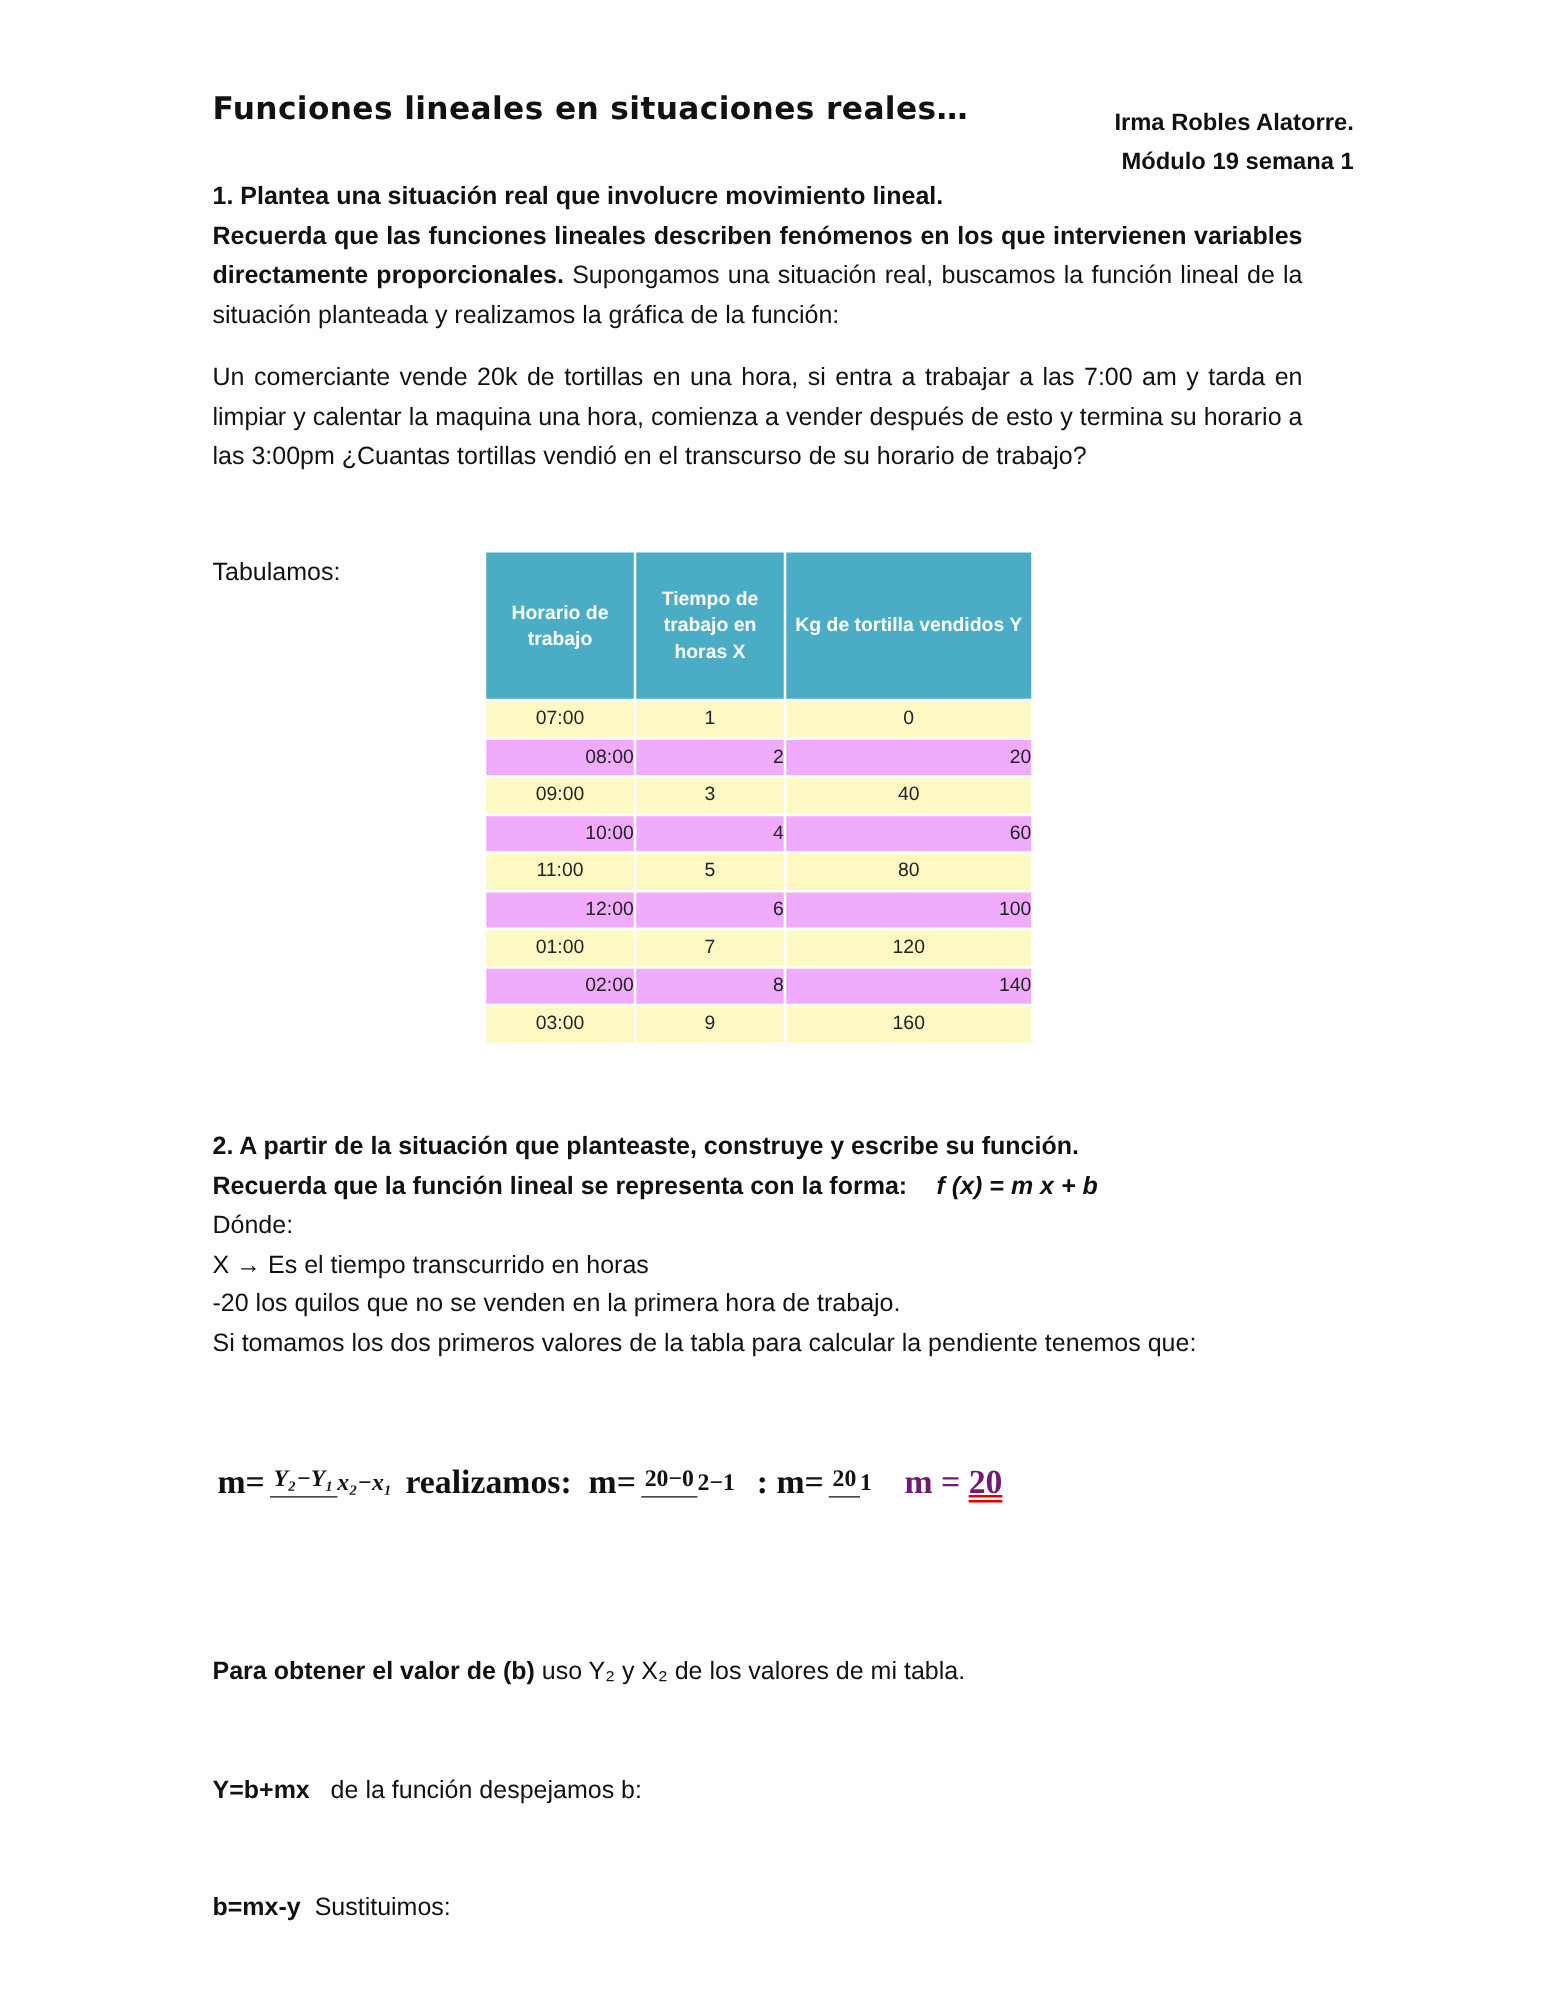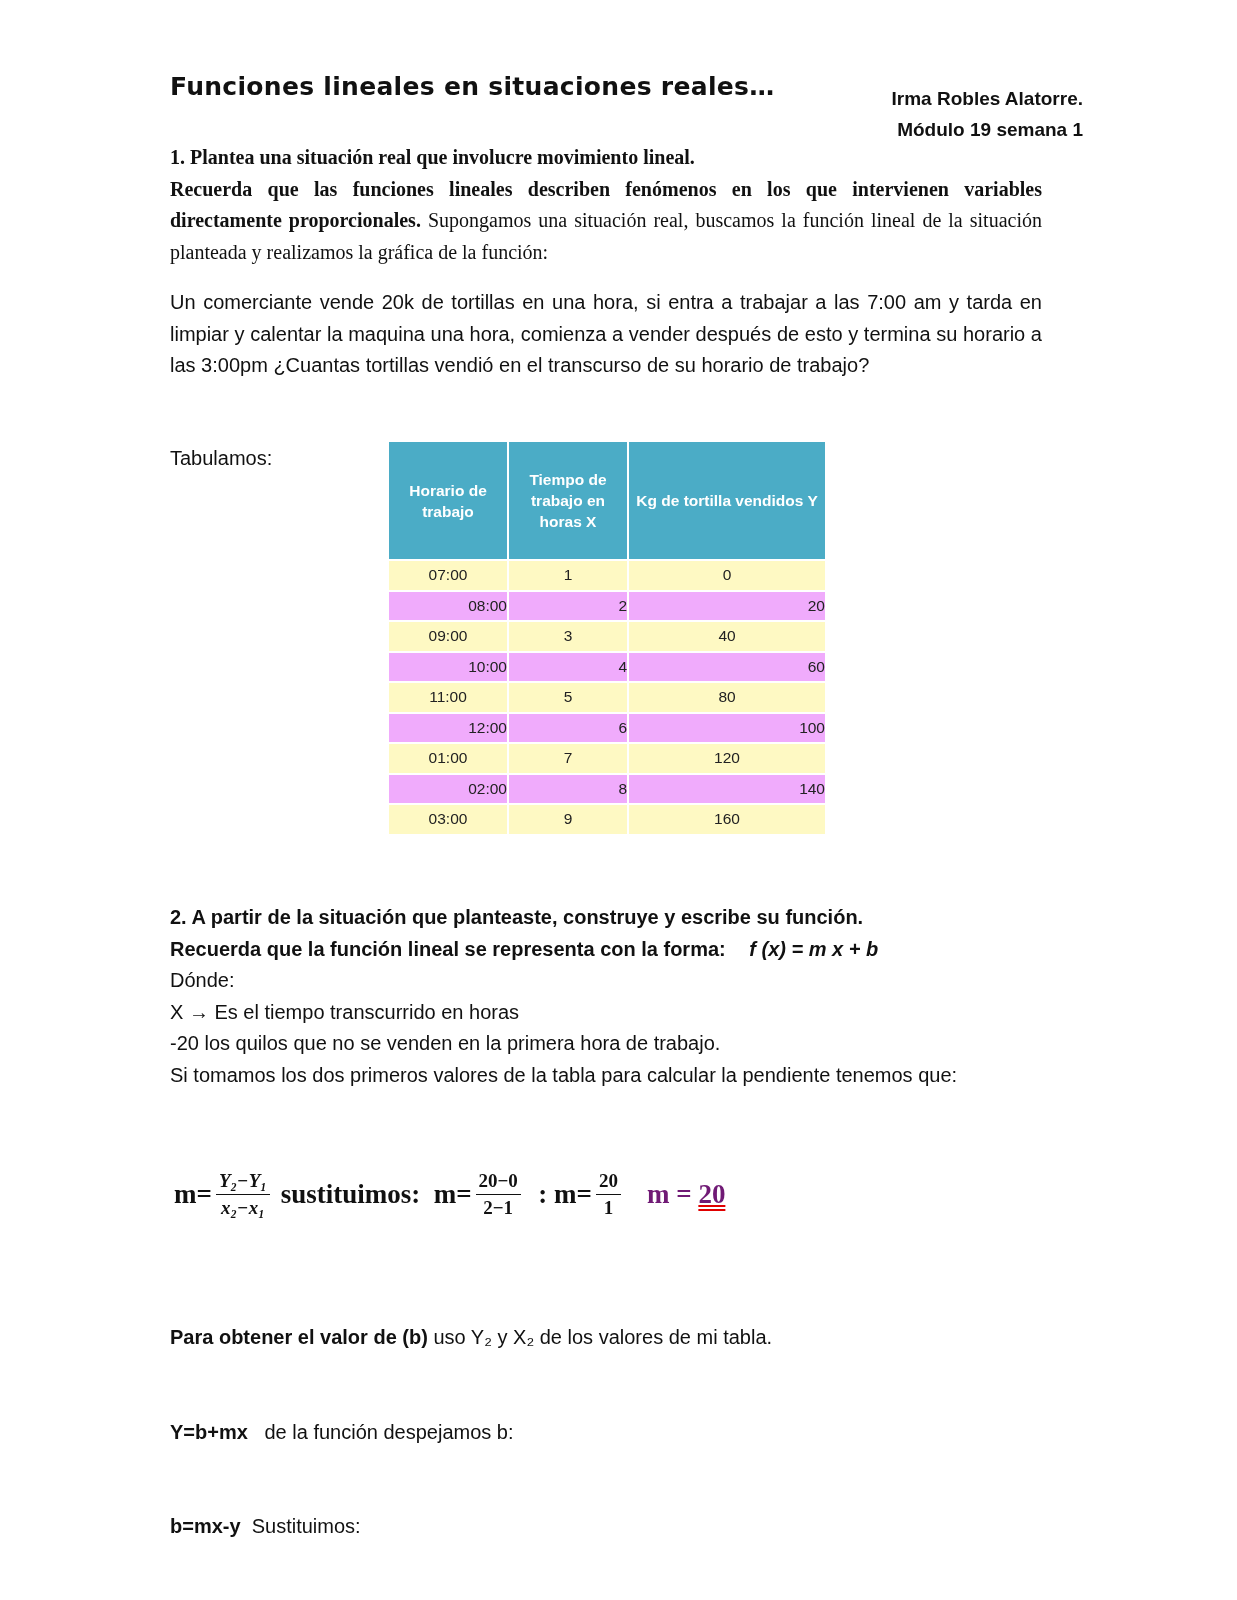--- a/index.html
+++ b/index.html
@@ -13,39 +13,39 @@
   .red { color: #e00000; font-weight: bold; }
   .it { font-style: italic; margin-left: 18px; }
   table.tab { position: absolute; left: 387px; top: 440px; border-collapse: collapse; font-family: "Liberation Sans", sans-serif; font-size: 15.5px; }
   table.tab th, table.tab td { border: 2px solid #ffffff; text-align: center; padding: 0; }
   table.tab th { background: #4bacc6; color: #ffffff; font-weight: bold; height: 117px; line-height: 21px; }
   table.tab td { height: 28.5px; color: #222; }
   table.tab tr.odd td { background: #fef9c3; }
   table.tab tr.even td { background: #f0abfc; text-align: right; }
   .c1 { width: 118px; } .c2 { width: 118px; } .c3 { width: 196px; }
   .formula { position: absolute; left: 174px; top: 1170px; font-family: "Liberation Serif", serif; font-weight: bold; font-size: 27px; display: flex; align-items: center; white-space: nowrap; }
-  .frac { display: inline-flex; flex-direction: column; align-items: center; vertical-align: middle; margin: 0 4px; font-size: 19px; }
+  .frac { display: inline-flex; flex-direction: row; align-items: center; vertical-align: middle; margin: 0 4px; font-size: 19px; }
   .frac .num { border-bottom: 1.5px solid #111; padding: 0 3px 2px; line-height: 22px; }
   .frac .den { padding-top: 2px; line-height: 22px; }
   .frac.ital .num, .frac.ital .den { font-style: italic; }
   .dbl { text-decoration: underline; text-decoration-style: double; text-decoration-color: #e00000; }
 </style>
 </head>
 <body>
 
 <div class="page">
 
   <div class="author">
     <div>Irma Robles Alatorre.</div>
     <div>Módulo 19 semana 1</div>
   </div>
 
   <div class="title">Funciones lineales en situaciones reales…</div>
 
-  <div class="block justify" style="top:142px;font-family:Liberation Serif, serif;">
+  <div class="block justify" style="top:142px;">
     <div class="b">1. Plantea una situación real que involucre movimiento lineal.</div>
     <div><span class="b">Recuerda que las funciones lineales describen fenómenos en los que intervienen variables directamente proporcionales.</span><span> Supongamos una situación real, buscamos la función lineal de la situación planteada y realizamos la gráfica de la función:</span></div>
   </div>
 
   <div class="block justify" style="top:287px;">Un comerciante vende 20k de tortillas en una hora, si entra a trabajar a las 7:00 am  y tarda en limpiar y calentar la maquina una hora, comienza a vender después de esto y termina su horario a las 3:00pm ¿Cuantas tortillas vendió en el transcurso de su horario de trabajo?</div>
 
   <div class="block" style="top:443px; width:200px;">Tabulamos:</div>
 
   <table class="tab">
     <thead>
@@ -116,21 +116,21 @@
     <div>-20 los quilos que no se venden en la primera hora de trabajo.</div>
     <div>Si tomamos los dos primeros valores de la tabla para calcular la pendiente tenemos que:</div>
   </div>
 
   <div class="formula">
     <span>m=</span>
     <span class="frac ital">
       <span class="num">Y₂−Y₁</span>
       <span class="den">x₂−x₁</span>
     </span>
-    <span style="white-space:pre;"> sustituimos:  m=</span>
+    <span style="white-space:pre;"> realizamos:  m=</span>
     <span class="frac">
       <span class="num">20−0</span>
       <span class="den">2−1</span>
     </span>
     <span style="white-space:pre;">  : m=</span>
     <span class="frac">
       <span class="num">20</span>
       <span class="den">1</span>
     </span>
     <span style="color:#701a75; white-space:pre; margin-left:22px;"><span>m = </span><span class="dbl">20</span></span>

